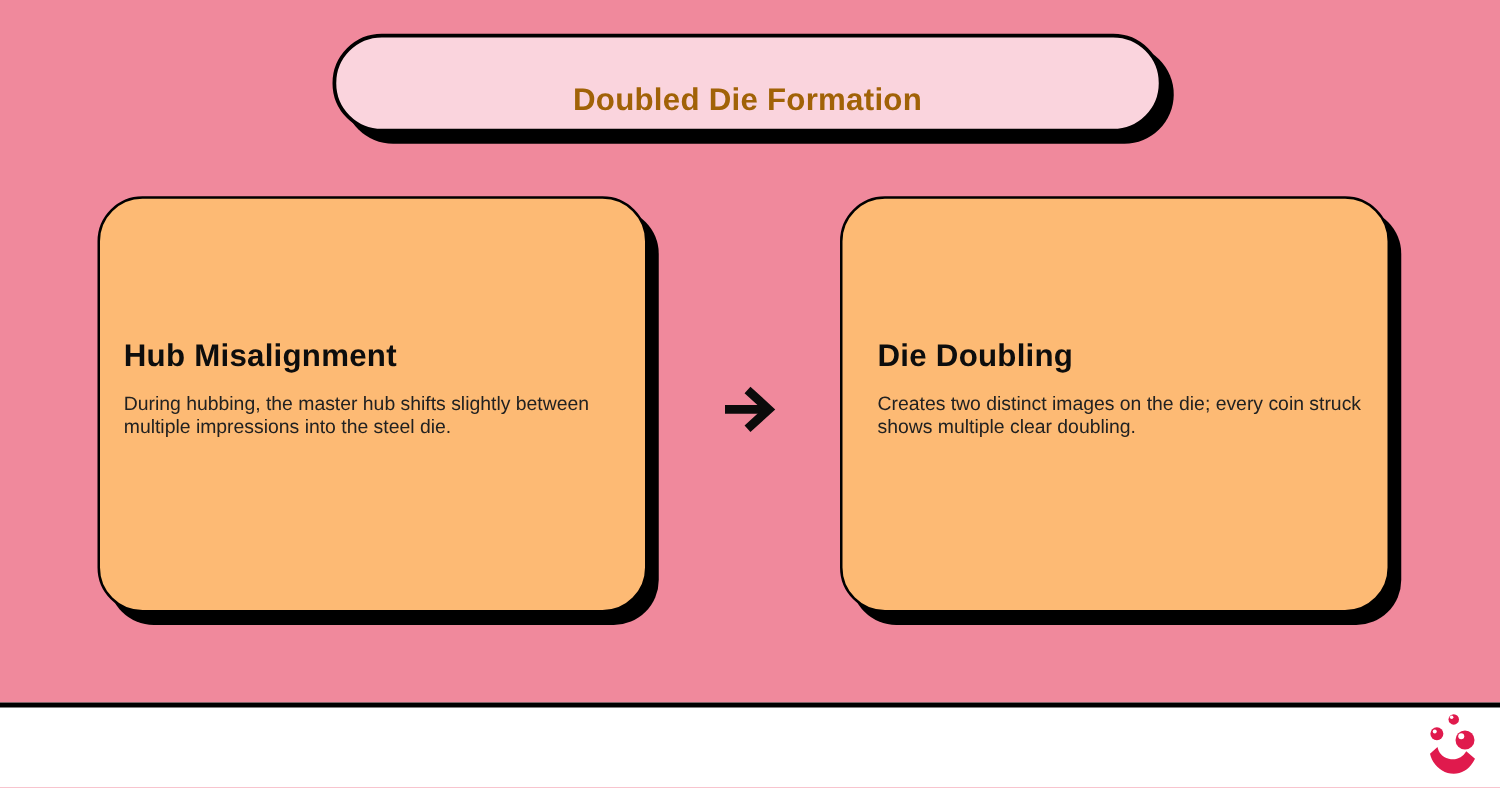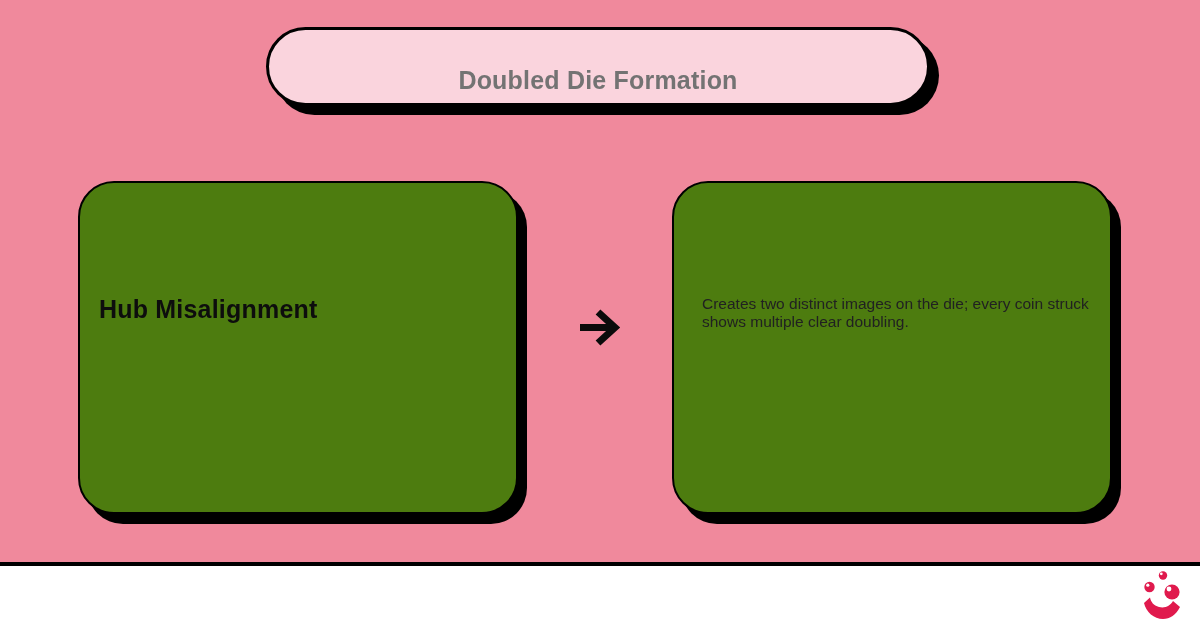--- a/index.html
+++ b/index.html
@@ -27,37 +27,36 @@
     border: 3px solid #000;
     border-radius: 44px;
     box-shadow: 9px 9px 0 #000;
     display: flex;
     align-items: center;
     justify-content: center;
   }
   .banner-label {
     font-size: 25px;
     font-weight: bold;
-    color: #737373;
+    color: #a16207;
     letter-spacing: 0.2px;
     margin-top: 28px;
   }
 
   
   .card {
     position: absolute;
     top: 157px;
     width: 440px;
     height: 333px;
     box-sizing: border-box;
-    background: #4d7c0f;
+    background: #fdba74;
     border: 2.5px solid #000;
     border-radius: 36px;
     box-shadow: 9px 10px 0 #000;
-    margin-top: 24px;
   }
   .card--left  { left: 78px; }
   .card--right { left: 672px; }
 
   .card-content {
     position: absolute;
     top: 112px;
   }
   .card--left  .card-content { left: 19px; width: 388px; }
   .card--right .card-content { left: 28px; width: 388px; }
@@ -108,30 +107,32 @@
 
 <div class="canvas">
 
   <div class="banner">
     <span class="banner-label">Doubled Die Formation</span>
   </div>
 
   <div class="card card--left">
     <div class="card-content">
       <h2 class="card-heading">Hub Misalignment</h2>
+      <p class="card-body">During hubbing, the master hub shifts slightly between multiple impressions into the steel die.</p>
     </div>
   </div>
 
   <svg class="arrow" viewBox="0 0 44 37">
     <line x1="3" y1="18.5" x2="36" y2="18.5" stroke="#0B0B0B" stroke-width="7"></line>
     <polyline points="21,3 38,18.5 21,34" fill="none" stroke="#0B0B0B" stroke-width="7" stroke-linejoin="miter"></polyline>
   </svg>
 
   <div class="card card--right">
     <div class="card-content">
+      <h2 class="card-heading">Die Doubling</h2>
       <p class="card-body">Creates two distinct images on the die; every coin struck shows multiple clear doubling.</p>
     </div>
   </div>
 
   <div class="footer">
     <svg class="brand-logo" viewBox="0 0 40 50">
 
       <path d="M2,33 C4,42 12,49 21,49 C28,49 34,45 38,37 L31,31
                C28,36 23,38.5 17,37 C11.5,35.5 9,32 8,27.5 Z" fill="#E01A4D"></path>
 

